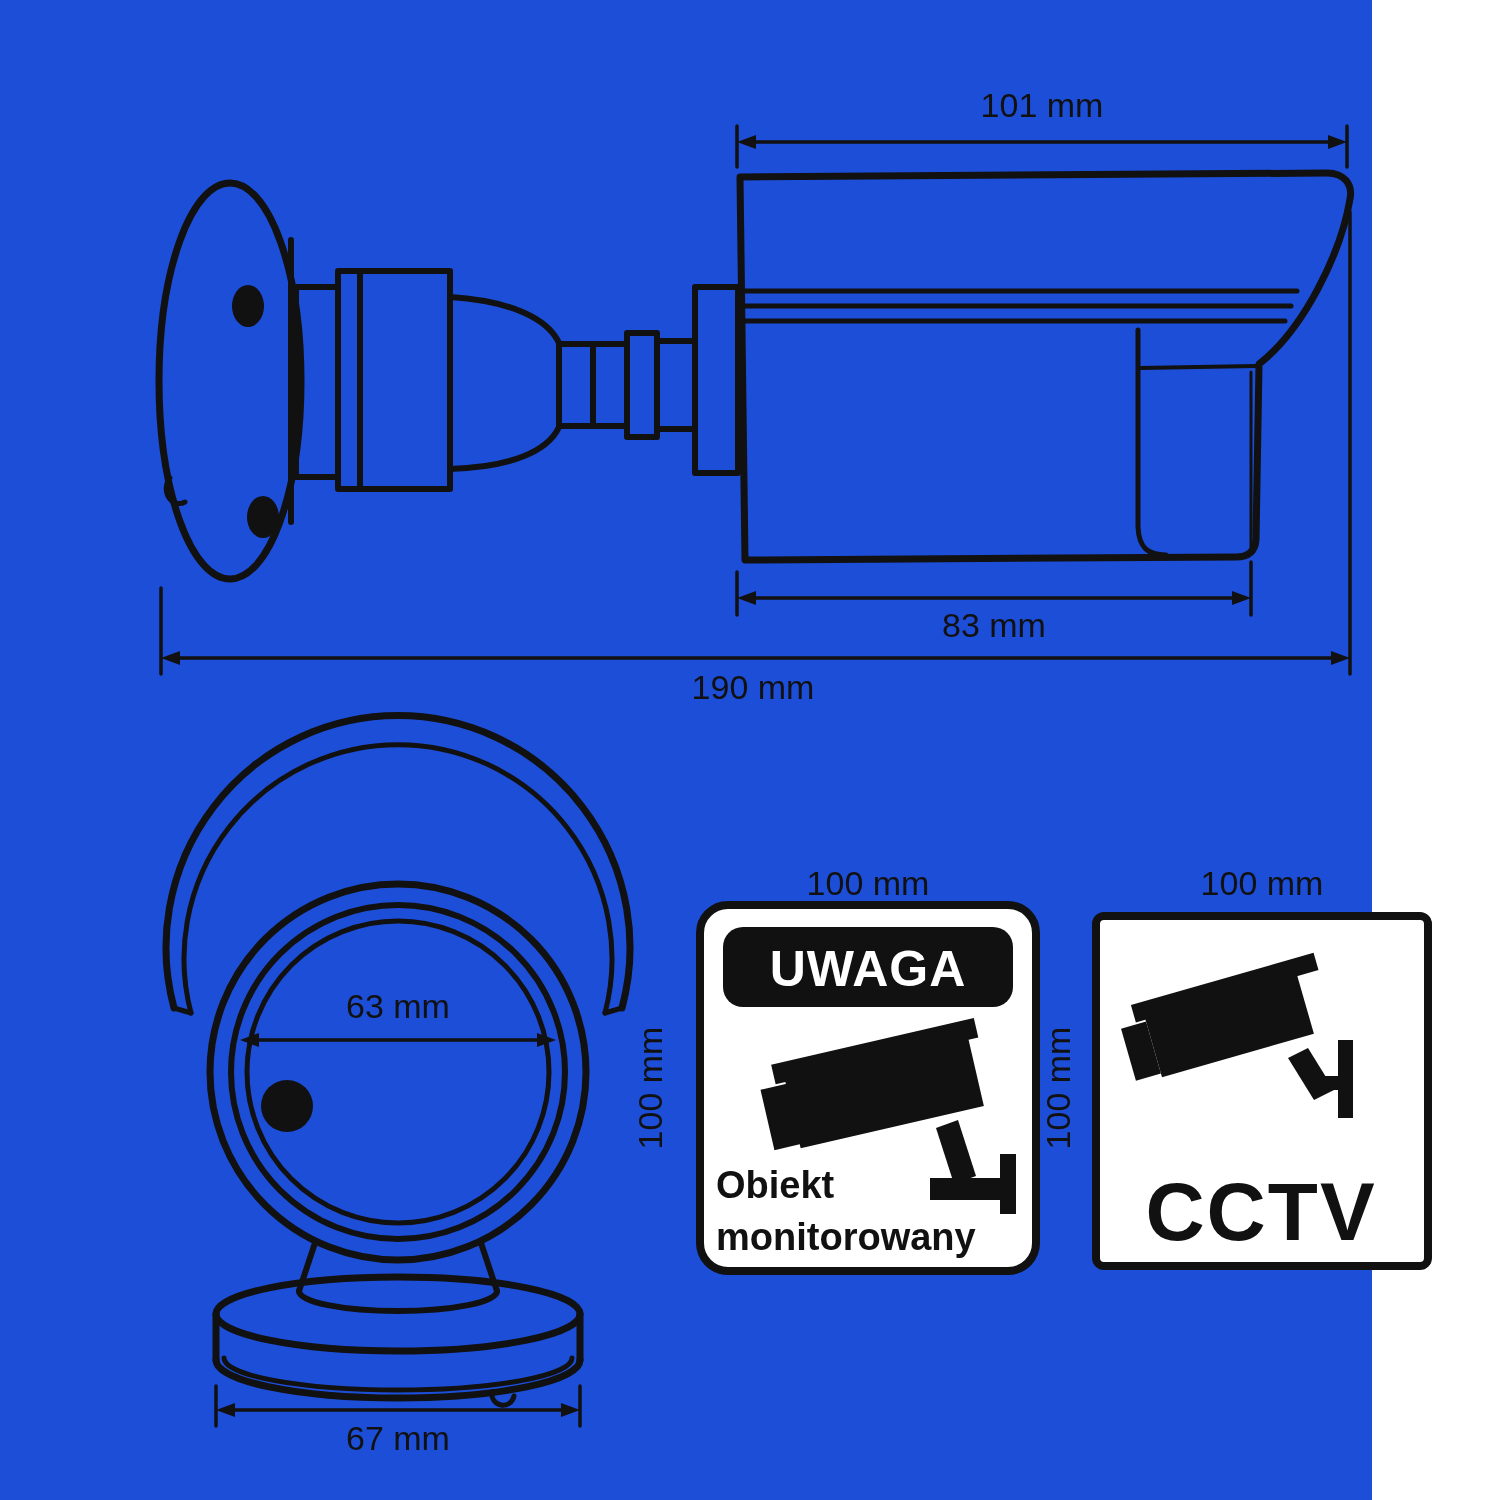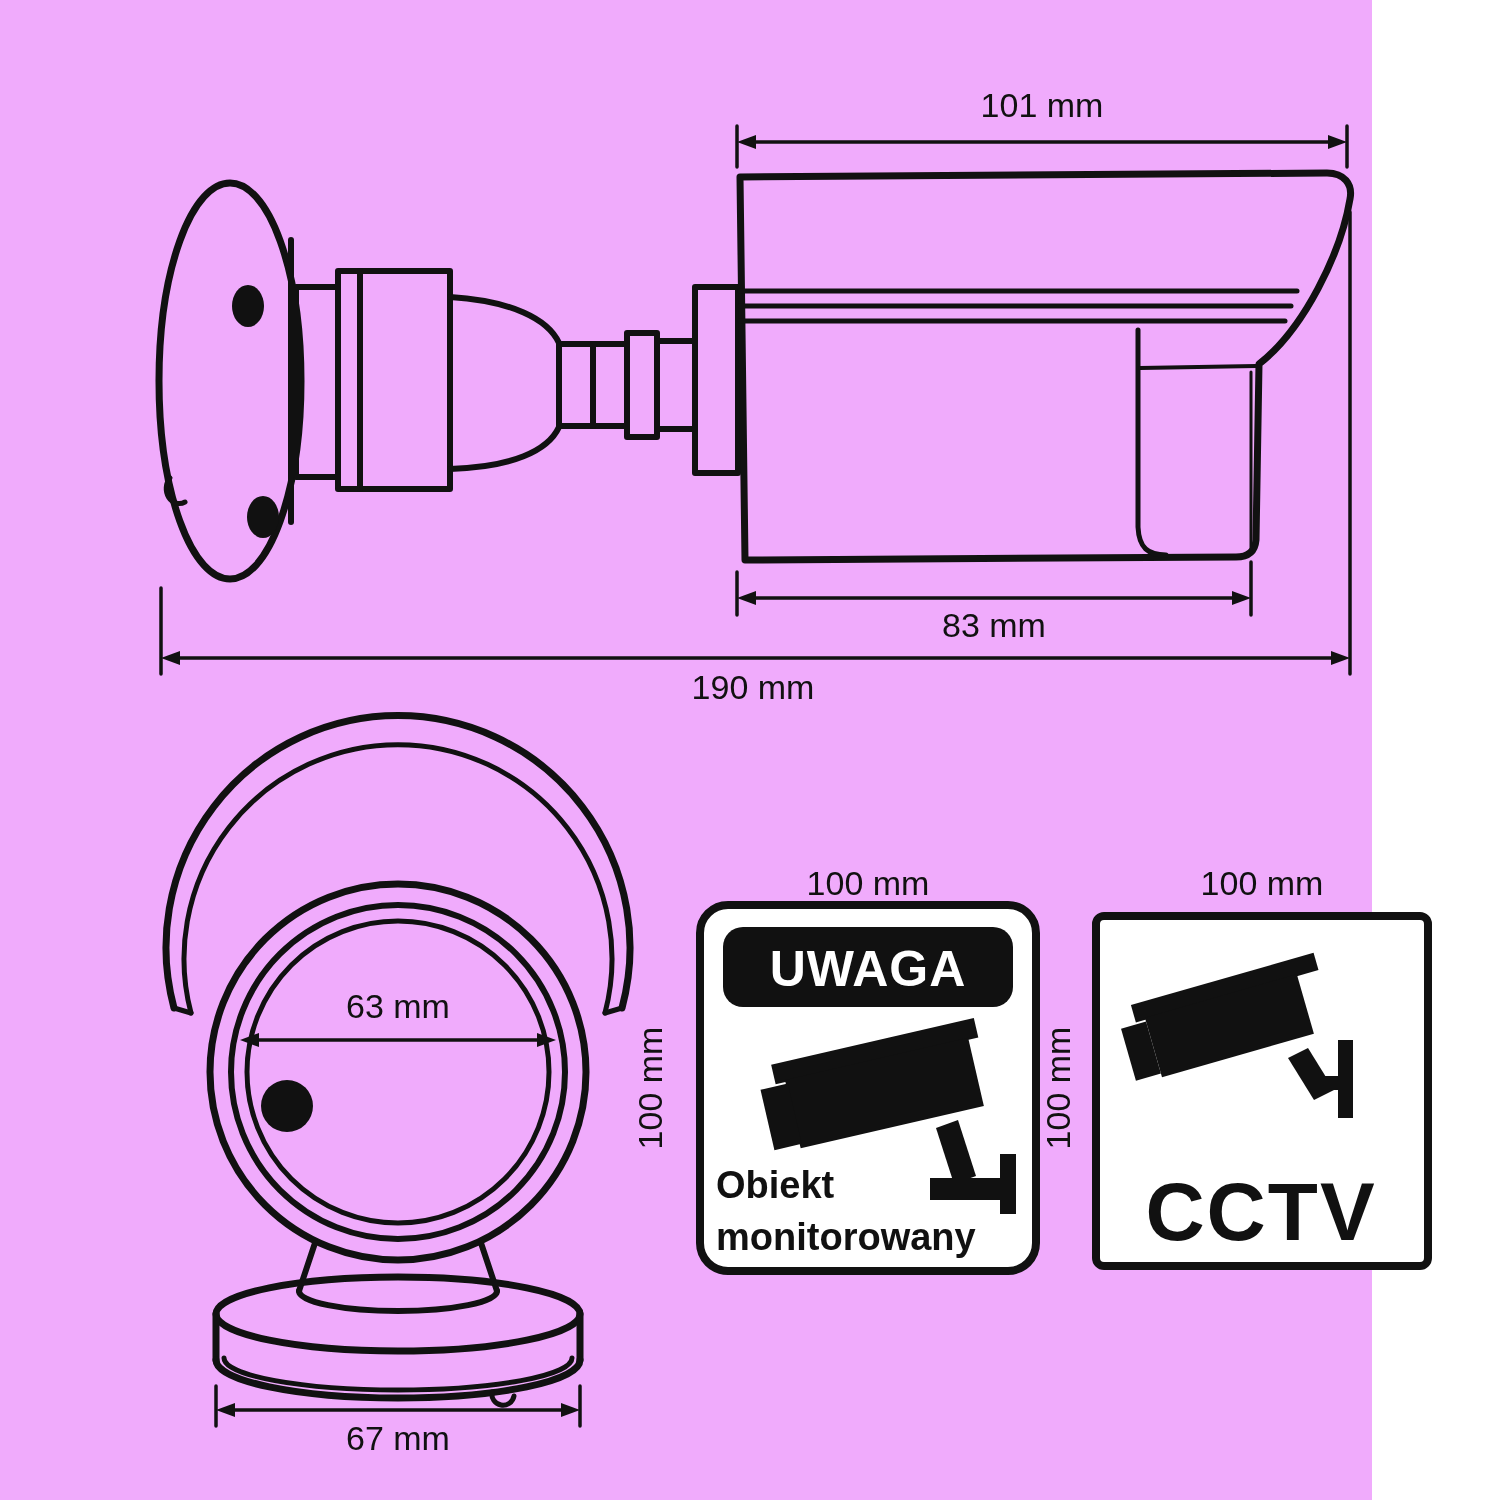--- a/index.html
+++ b/index.html
@@ -1,19 +1,19 @@
 <!DOCTYPE html>
 <html><head>
 <meta charset="utf-8">
 <style>
   html,body{margin:0;padding:0;background:#fff;}
   .canvas{
     position:relative;
     width:1372px;height:1500px;
-    background:#f0abfc;
+    background:#1d4ed8;
     font-family:"Liberation Sans", sans-serif;
   }
   svg text{
     font-family:"Liberation Sans", sans-serif;
     fill:#111;
   }
   .dim-label{font-size:34px;font-weight:400;}
   .sign-size-label{font-size:34px;font-weight:400;}
   .uwaga-header{font-size:50px;font-weight:700;fill:#fff;letter-spacing:1px;}
   .uwaga-caption{font-size:38px;font-weight:700;}

